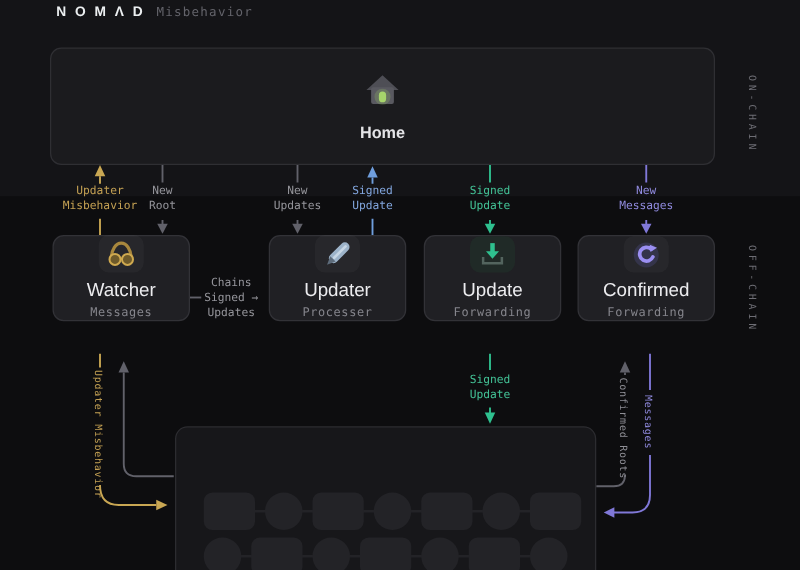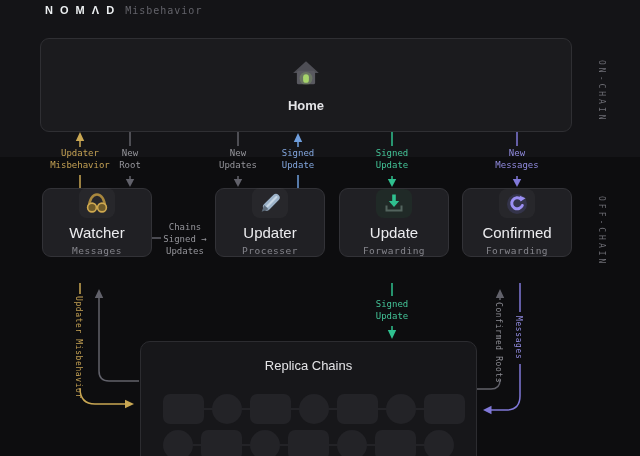--- a/index.html
+++ b/index.html
@@ -214,21 +214,20 @@
 Signed →
 Updates</div>
 
   <div class="vwire ym mono">Updater Misbehavior</div>
   <div class="blab mono pre">Signed
 Update</div>
   <div class="vwire cr mono">Confirmed Roots</div>
   <div class="vwire ms mono">Messages</div>
 
   <div class="replica">
-    <div class="title">Replica Chains</div>
     <div class="chain-row r1">
       <span class="sq"></span>
         <span class="ci"></span>
         <span class="sq"></span>
         <span class="ci"></span>
         <span class="sq"></span>
         <span class="ci"></span>
         <span class="sq"></span>
     </div>
     <div class="chain-row r2">

